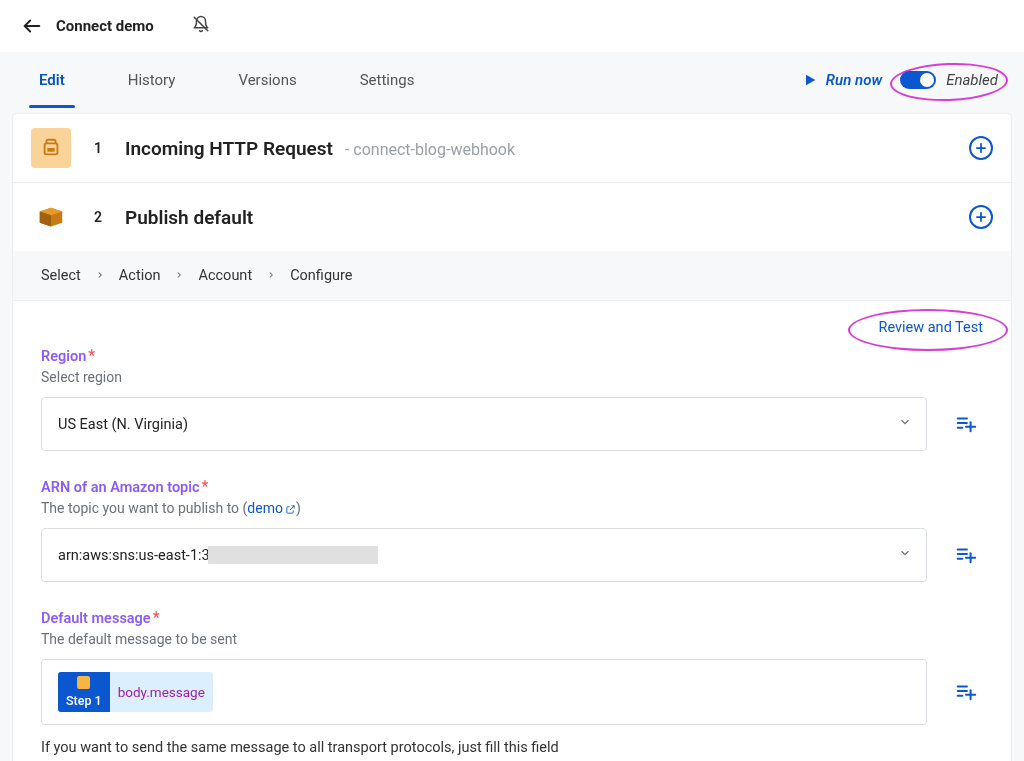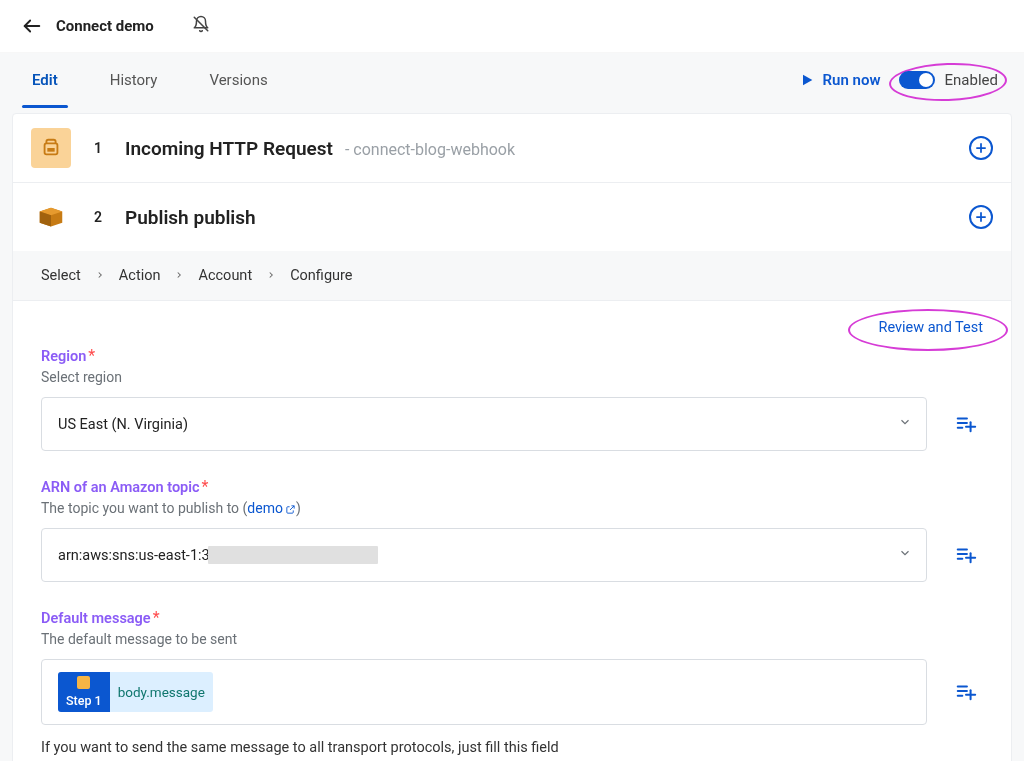--- a/index.html
+++ b/index.html
@@ -3,25 +3,25 @@
   <meta charset="utf-8">
   <style>
     * { box-sizing: border-box; margin: 0; padding: 0; font-family: -apple-system, BlinkMacSystemFont, "Segoe UI", Roboto, Helvetica, Arial, sans-serif; }
     body { background: #fff; color: #1d1d1d; width: 1024px; height: 761px; overflow: hidden; }
     .top-header { background: #fff; padding: 14px 20px 14px 20px; display: flex; align-items: center; gap: 12px; border-bottom: 1px solid rgba(0,0,0,0.03); }
     .back { display: inline-flex; align-items: center; justify-content: center; width: 24px; height: 24px; cursor: pointer; }
     .page-title { font-size: 15px; font-weight: 700; color: #222; }
     .bell { margin-left: 26px; color: #444; }
     .content-wrap { background: #f7f8f9; padding: 0 6px 0 6px; }
     .tabs-row { display: flex; align-items: center; justify-content: space-between; padding: 0 14px 0 14px; }
-    .tabs { display: flex; align-items: center; gap: 36px; margin-left: 4px; }
+    .tabs { display: flex; align-items: center; gap: 47px; margin-left: 11px; }
     .tab { padding: 18px 8px 18px 8px; font-size: 15px; color: #555; cursor: pointer; position: relative; }
     .tab.active { color: #0654ba; font-weight: 600; }
     .tab.active::after { content: ""; position: absolute; left: -2px; right: -2px; bottom: -1px; height: 3px; background: #0b57d0; border-radius: 2px; }
-    .tabs-right { display: flex; align-items: flex-start; gap: 18px; margin-right: 6px; }
+    .tabs-right { display: flex; align-items: flex-start; gap: 18px; margin-right: 6px; font-style: italic; }
     .run-now { display: inline-flex; align-items: center; gap: 8px; cursor: pointer; color: #0b57d0; font-weight: 600; font-size: 15px; }
     .toggle-wrap { display: inline-flex; align-items: center; gap: 10px; position: relative; }
     .toggle { width: 36px; height: 18px; background: #0b57d0; border-radius: 10px; position: relative; cursor: pointer; }
     .toggle::after { content: ""; position: absolute; width: 14px; height: 14px; background: #fff; border-radius: 50%; top: 2px; right: 2px; }
     .enabled-label { font-size: 15px; color: #444; }
     .highlight-oval { position: absolute; border: 2.5px solid #d63cd6; border-radius: 50%; pointer-events: none; }
     .highlight-1 { top: -8px; left: -10px; width: 118px; height: 38px; transform: rotate(-2deg); }
     .highlight-2 { width: 160px; height: 42px; top: -10px; left: -30px; }
 
     .workflow { background: #fff; margin: 6px 6px 0 6px; border: 1px solid #eceef1; border-radius: 4px; }
@@ -45,21 +45,21 @@
     .star { color: #ff4d4f; margin-left: 2px; font-weight: 400; }
     .field-help { color: #6b7177; font-size: 14px; margin-top: 4px; }
     .field-help a { color: #0b57d0; text-decoration: none; }
     .input-row { display: flex; align-items: center; gap: 22px; margin-top: 12px; }
     .select-box, .text-box { flex: 1; border: 1px solid #d9dde2; border-radius: 4px; min-height: 54px; display: flex; align-items: center; padding: 0 16px; font-size: 14.5px; color: #222; background: #fff; position: relative; }
     .select-caret { position: absolute; right: 14px; color: #6b7177; }
     .add-icon { color: #0b57d0; cursor: pointer; display: inline-flex; align-items: center; justify-content: center; width: 34px; height: 34px; }
     .token { display: inline-flex; align-items: center; background: #dcefff; border-radius: 3px; padding: 0; font-size: 13px; }
     .token-step { background: #0b57d0; color: #fff; padding: 4px 8px; border-radius: 3px 0 0 3px; display: inline-flex; align-items: center; gap: 4px; font-weight: 500; font-size: 12.5px; flex-direction: column; }
     .token-step-sq { width: 13px; height: 13px; background: #f6b545; border-radius: 2px; display: inline-block; }
-    .token-path { padding: 4px 8px; color: #0f766e; font-size: 13.5px; }
+    .token-path { padding: 4px 8px; color: #a21caf; font-size: 13.5px; }
     .redact { display: inline-block; background: #e0e0e0; height: 18px; vertical-align: middle; width: 170px; margin-left: -2px; border-radius: 1px; }
     .note { font-size: 14.5px; color: #333; margin-top: 14px; }
   </style>
 </head>
 <body>
 
 <header class="top-header">
   <span class="back">
     <svg width="22" height="22" viewBox="0 0 24 24" fill="none" stroke="#222" stroke-width="2" stroke-linecap="round" stroke-linejoin="round">
         <line x1="20" y1="12" x2="4" y2="12"></line>
@@ -75,20 +75,21 @@
       </svg>
   </span>
 </header>
 
 <div class="content-wrap">
   <div class="tabs-row">
     <nav class="tabs">
       <div class="tab active">Edit</div>
       <div class="tab">History</div>
       <div class="tab">Versions</div>
+      <div class="tab">Settings</div>
     </nav>
     <div class="tabs-right">
       <div class="run-now">
         <svg width="16" height="16" viewBox="0 0 24 24" fill="#0b57d0">
             <polygon points="6 4 20 12 6 20"></polygon>
           </svg>
         <span>Run now</span>
       </div>
       <div class="toggle-wrap">
         <div class="highlight-oval highlight-1"></div>
@@ -123,21 +124,21 @@
     <div class="step" style="border-bottom:none;">
       <div class="step-icon aws">
         <svg width="30" height="30" viewBox="0 0 32 32">
             <polygon points="4,10 16,6 28,10 28,22 16,26 4,22" fill="#c77b14"></polygon>
             <polygon points="4,10 16,14 28,10 16,6" fill="#e69a2e"></polygon>
             <polygon points="16,14 16,26 4,22 4,10" fill="#a1620e"></polygon>
           </svg>
       </div>
       <div class="step-num">2</div>
       <div>
-        <span class="step-title">Publish publish</span>
+        <span class="step-title">Publish default</span>
       </div>
       <div class="step-spacer"></div>
       <div class="plus-circle">
         <svg width="14" height="14" viewBox="0 0 24 24" fill="none" stroke="#0b57d0" stroke-width="3" stroke-linecap="round">
             <line x1="12" y1="5" x2="12" y2="19"></line>
             <line x1="5" y1="12" x2="19" y2="12"></line>
           </svg>
       </div>
     </div>
 

